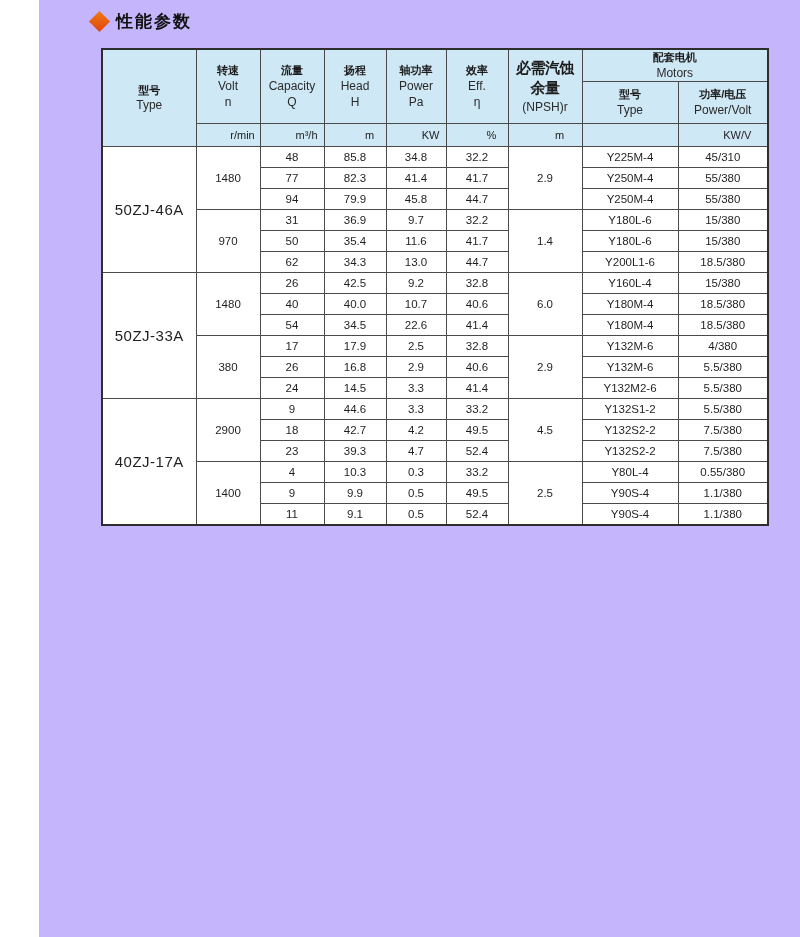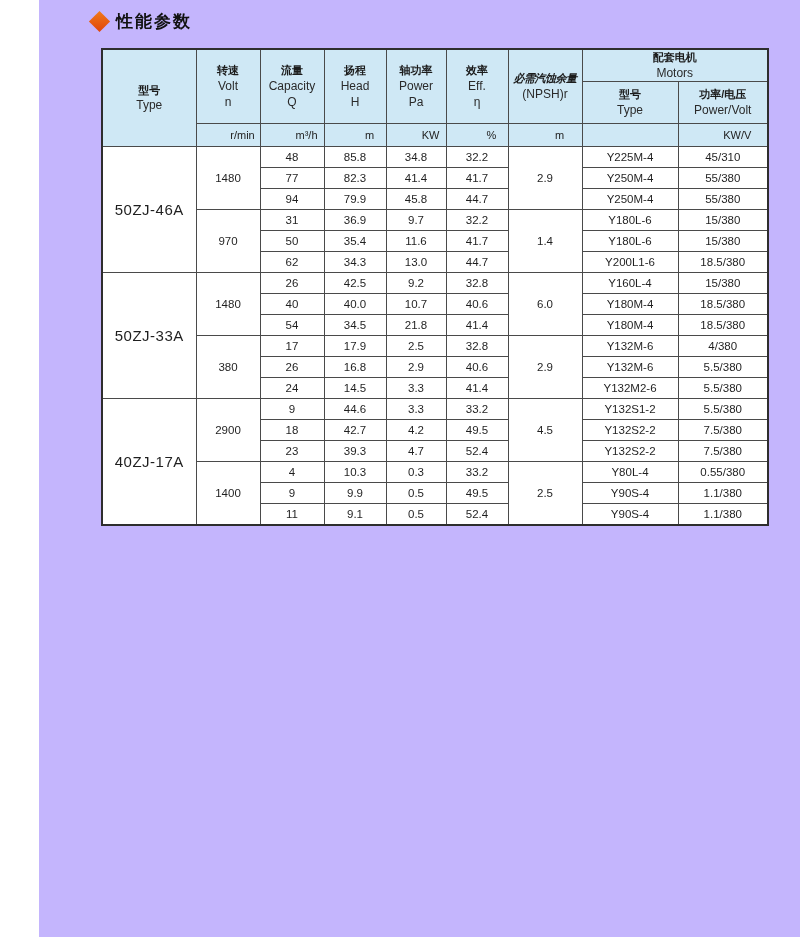--- a/index.html
+++ b/index.html
@@ -45,21 +45,21 @@
   }
   table.perf { border: 2px solid #2e2e2e; }
   table.perf thead th {
     background: #cfe8f5;
     font-weight: normal;
     color: #222;
     line-height: 1.35;
   }
   .hdr-zh { display: block; font-weight: bold; font-size: 11px; color: #1c1c1c; }
   .hdr-en { display: block; font-size: 12px; color: #2a2a2a; }
-  .hdr-small .hdr-zh { font-size: 11px; letter-spacing: -0.5px; font-style: italic; }
+  .hdr-small .hdr-zh { font-size: 15px; letter-spacing: -0.5px; }
   tr.units-row th { height: 23px; font-size: 11px; padding-left: 31px; }
   tr.hdr-group th { height: 30px; }
   tr.hdr-sub th { height: 42px; }
   th.model-hdr { }
   table.perf tbody td {
     background: #ffffff;
     height: 21px;
     color: #1f1f1f;
   }
   table.perf tbody td.model-cell { font-size: 15px; letter-spacing: 0.5px; }
@@ -216,21 +216,21 @@
           <td>40</td>
           <td>40.0</td>
           <td>10.7</td>
           <td>40.6</td>
           <td>Y180M-4</td>
           <td>18.5/380</td>
         </tr>
         <tr>
           <td>54</td>
           <td>34.5</td>
-          <td>21.8</td>
+          <td>22.6</td>
           <td>41.4</td>
           <td>Y180M-4</td>
           <td>18.5/380</td>
         </tr>
         <tr>
           <td rowspan="3">380</td>
           <td>17</td>
           <td>17.9</td>
           <td>2.5</td>
           <td>32.8</td>

